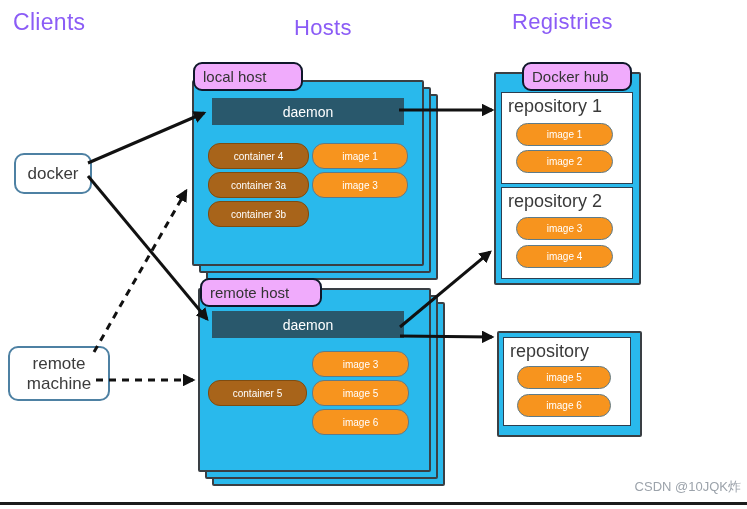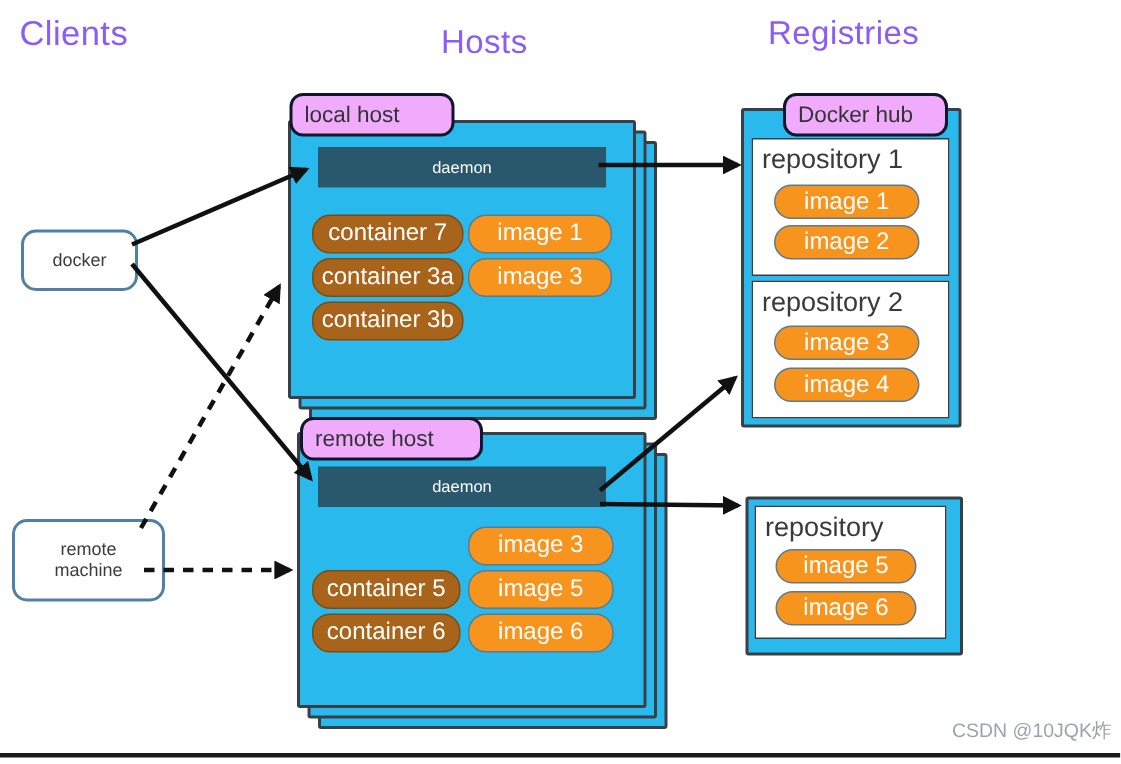--- a/index.html
+++ b/index.html
@@ -5,37 +5,37 @@
   html,body{margin:0;padding:0;background:#fff;}
   #canvas{
     position:relative;width:747px;height:509px;background:#ffffff;overflow:hidden;
     font-family:"Liberation Sans", sans-serif;
   }
   .hdr{position:absolute;font-size:22px;color:#8b5cf6;font-weight:400;letter-spacing:.3px;}
   
   .client-box{
     position:absolute;background:#fff;border:2.5px solid #4E81A3;border-radius:10px;
     display:flex;align-items:center;justify-content:center;text-align:center;
-    font-size:12px;color:#3c3c3c;line-height:1.15;z-index:3;
+    font-size:17px;color:#3c3c3c;line-height:1.15;z-index:3;
   }
   
   .sheet{position:absolute;background:#29B9EC;border:2px solid #3A3F44;border-radius:2px;}
   .z1{z-index:1}.z2{z-index:2}
   
   .tab-label{
     position:absolute;background:#f0abfc;border:2px solid #0f172a;border-radius:9px;
     display:flex;align-items:center;padding-left:8px;font-size:15px;color:#333;z-index:4;
   }
   .daemon{
     position:absolute;background:#29586C;display:flex;align-items:center;justify-content:center;
-    color:#fff;font-size:11px;z-index:3;
+    color:#fff;font-size:14px;z-index:3;
   }
   .pill{
     position:absolute;border-radius:12px;display:flex;align-items:center;justify-content:center;
-    color:#fff;font-size:16px;z-index:3;
+    color:#fff;font-size:10px;z-index:3;
   }
   .pill.container{background:#A8641A;border:1.5px solid #7E4C11;}
   .pill.image{background:#F7941E;border:1.5px solid #5E7B89;}
   .repo-panel{
     position:absolute;background:#fff;border:1.5px solid #2C3E50;z-index:3;
   }
   .repo-name{position:absolute;left:6px;top:3px;font-size:18px;color:#3a3a3a;}
   #arrows{position:absolute;left:0;top:0;z-index:5;pointer-events:none;}
   .watermark{position:absolute;right:6px;top:478px;font-size:13px;color:#9CA3AB;z-index:6;}
   .bottom-rule{position:absolute;left:0;top:502px;width:747px;height:2.5px;background:#1b1b1b;z-index:6;}
@@ -50,33 +50,32 @@
   <div class="hdr" style="left:512px;top:9px;">Registries</div>
 
   <div class="client-box" style="left:14px;top:153px;width:74px;height:37px;">docker</div>
   <div class="client-box" style="left:8px;top:346px;width:86px;height:51px;padding:0 6px;">remote machine</div>
 
   <div class="sheet z1" style="left:206px;top:94px;width:228px;height:182px;"></div>
   <div class="sheet z1" style="left:199px;top:87px;width:228px;height:182px;"></div>
   <div class="sheet z2" style="left:192px;top:80px;width:228px;height:182px;"></div>
   <div class="tab-label" style="left:193px;top:62px;width:98px;height:25px;">local host</div>
   <div class="daemon" style="left:212px;top:98px;width:192px;height:27px;">daemon</div>
-  <div class="pill container" style="left:208px;top:143px;width:99px;height:24px;">container 7</div>
+  <div class="pill container" style="left:208px;top:143px;width:99px;height:24px;">container 4</div>
   <div class="pill container" style="left:208px;top:172px;width:99px;height:24px;">container 3a</div>
   <div class="pill container" style="left:208px;top:201px;width:99px;height:24px;">container 3b</div>
   <div class="pill image" style="left:312px;top:143px;width:94px;height:24px;">image 1</div>
   <div class="pill image" style="left:312px;top:172px;width:94px;height:24px;">image 3</div>
 
   <div class="sheet z1" style="left:212px;top:302px;width:229px;height:180px;"></div>
   <div class="sheet z1" style="left:205px;top:295px;width:229px;height:180px;"></div>
   <div class="sheet z2" style="left:198px;top:288px;width:229px;height:180px;"></div>
   <div class="tab-label" style="left:200px;top:278px;width:110px;height:25px;">remote host</div>
   <div class="daemon" style="left:212px;top:311px;width:192px;height:27px;">daemon</div>
   <div class="pill container" style="left:208px;top:380px;width:97px;height:24px;">container 5</div>
-  <div class="pill container" style="left:208px;top:409px;width:97px;height:24px;">container 6</div>
   <div class="pill image" style="left:312px;top:351px;width:95px;height:24px;">image 3</div>
   <div class="pill image" style="left:312px;top:380px;width:95px;height:24px;">image 5</div>
   <div class="pill image" style="left:312px;top:409px;width:95px;height:24px;">image 6</div>
 
   <div class="sheet z2" style="left:494px;top:72px;width:143px;height:209px;"></div>
   <div class="tab-label" style="left:522px;top:62px;width:98px;height:25px;">Docker hub</div>
   <div class="repo-panel" style="left:501px;top:92px;width:130px;height:90px;">
     <span class="repo-name">repository 1</span>
   </div>
   <div class="pill image" style="left:516px;top:123px;width:95px;height:21px;">image 1</div>

